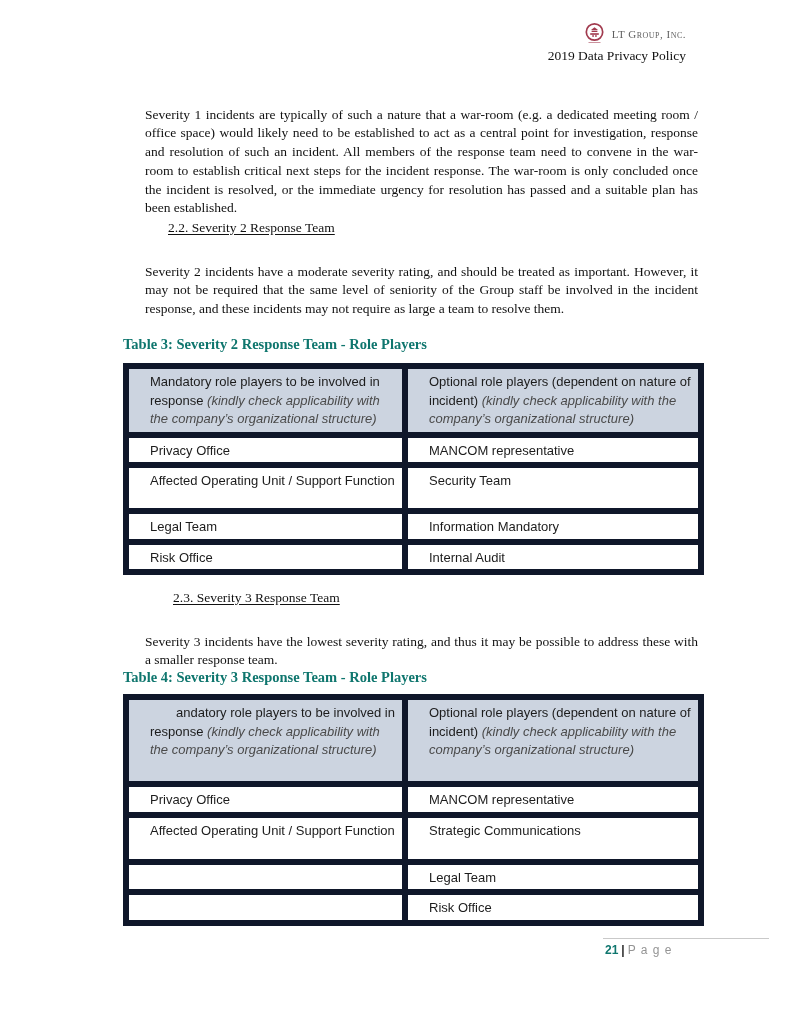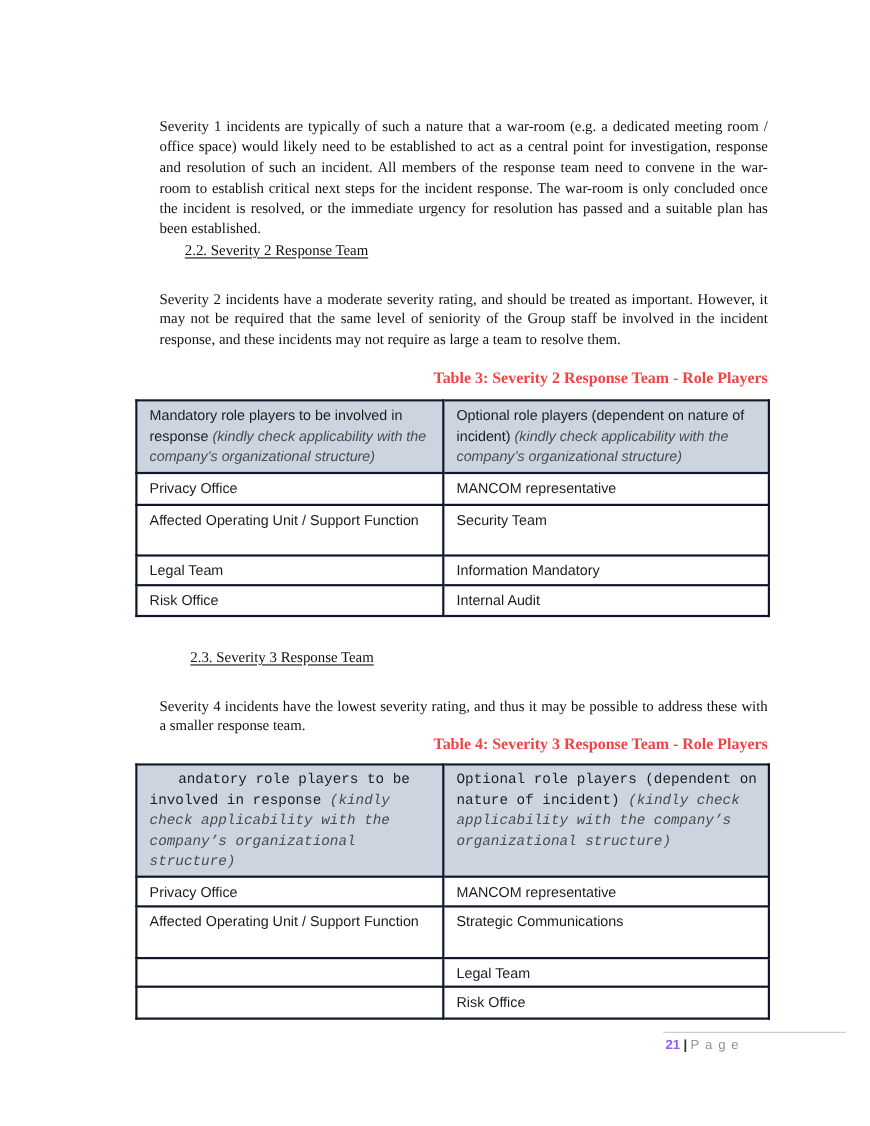--- a/index.html
+++ b/index.html
@@ -30,62 +30,77 @@
   .p1{top:92px;}
   .p22{top:249px;}
   .p23{top:619px;}
   .sec-heading{
     position:absolute;font-size:13.5px;color:#111;
     text-decoration:underline;text-underline-offset:2px;margin-left:40px;
   }
   .h22{left:128px;top:220px;}
   .h23{left:133px;top:590px;}
   .caption{
-    position:absolute;left:123px;width:575px;text-align:right;
-    font-size:14.5px;font-weight:bold;color:#ef4444;
+    position:absolute;left:123px;width:575px;text-align:left;
+    font-size:14.5px;font-weight:bold;color:#0f766e;
   }
   .cap3{top:336px;}
   .cap4{top:669px;}
   
   .rp-table{
     position:absolute;left:123px;width:575px;
     border-collapse:collapse;table-layout:fixed;
     font-family:"Liberation Sans", sans-serif;
     font-size:13px;color:#1c1c1c;
   }
   .t3{top:363px;}
   .t4{top:694px;}
   .rp-table td,.rp-table th{
-    border:2px solid #0f172a;
-    padding:4px 7px 3px 11px;
+    border:6px solid #0f172a;
+    padding:4px 7px 3px 21px;
     vertical-align:top;text-align:left;font-weight:normal;
     line-height:17.5px;overflow:hidden;
   }
   .rp-table th{background:#ccd4e0;line-height:18.5px;}
   .note{font-style:italic;color:#4a4a4a;}
   .indent-first{display:block;text-indent:26px;}
   .t3 .hrow{height:66px;}
   .t3 .r0{height:29px;} .t3 .r1{height:46px;} .t3 .r2{height:27px;} .t3 .r3{height:28px;}
-  .t4 .hrow{height:87px;font-family:Liberation Mono, monospace;}
+  .t4 .hrow{height:87px;}
   .t4 .r0{height:27px;} .t4 .r1{height:47px;} .t4 .r2{height:26px;} .t4 .r3{height:29px;}
   
   .footer-rule{position:absolute;left:603px;top:938px;width:166px;height:1px;background:#c9c9c9;}
   .footer{
     position:absolute;left:605px;top:943px;
     font-family:"Liberation Sans", sans-serif;font-size:12px;
   }
-  .pg-num{font-weight:bold;color:#8b5cf6;}
+  .pg-num{font-weight:bold;color:#0f766e;}
   .pg-sep{font-weight:bold;color:#2b2b2b;padding:0 3px;}
   .pg-word{color:#949494;letter-spacing:1px;}
 </style>
 </head>
 <body>
 
 <div class="page">
 
+  <div class="hdr">
+    <div class="hdr-row">
+      <svg class="logo" viewBox="0 0 23 23">
+        <circle cx="11.5" cy="10" r="8.2" fill="#ffffff" stroke="#a13a4e" stroke-width="1.7"></circle>
+        <rect x="7.2" y="11.2" width="8.6" height="1.6" fill="#a13a4e"></rect>
+        <rect x="8.6" y="8.6" width="5.8" height="1.4" fill="#a13a4e"></rect>
+        <path d="M8 8 L11.5 5.2 L15 8 Z" fill="#a13a4e"></path>
+        <rect x="9.4" y="12.8" width="1.3" height="2.2" fill="#a13a4e"></rect>
+        <rect x="12.3" y="12.8" width="1.3" height="2.2" fill="#a13a4e"></rect>
+        <rect x="5.5" y="20" width="12" height="1" fill="#a13a4e" opacity="0.55"></rect>
+      </svg>
+      <span class="company">LT Group, Inc.</span>
+    </div>
+    <div class="doc-title">2019 Data Privacy Policy</div>
+  </div>
 
   <p class="para p1">Severity 1 incidents are typically of such a nature that a war-room (e.g. a dedicated meeting room / office space) would likely need to be established to act as a central point for investigation, response and resolution of such an incident. All members of the response team need to convene in the war-room to establish critical next steps for the incident response. The war-room is only concluded once the incident is resolved, or the immediate urgency for resolution has passed and a suitable plan has been established.</p>
 
   <div class="sec-heading h22">2.2. Severity 2 Response Team</div>
   <p class="para p22">Severity 2 incidents have a moderate severity rating, and should be treated as important. However, it may not be required that the same level of seniority of the Group staff be involved in the incident response, and these incidents may not require as large a team to resolve them.</p>
 
   <div class="caption cap3">Table 3: Severity 2 Response Team - Role Players</div>
 
   <table class="rp-table t3">
     <colgroup>
@@ -116,21 +131,21 @@
       <td>Information Mandatory</td>
     </tr>
     <tr class="r3">
       <td>Risk Office</td>
       <td>Internal Audit</td>
     </tr>
   </tbody>
     </table>
 
   <div class="sec-heading h23">2.3. Severity 3 Response Team</div>
-  <p class="para p23">Severity 4 incidents have the lowest severity rating, and thus it may be possible to address these with a smaller response team.</p>
+  <p class="para p23">Severity 3 incidents have the lowest severity rating, and thus it may be possible to address these with a smaller response team.</p>
 
   <div class="caption cap4">Table 4: Severity 3 Response Team - Role Players</div>
 
   <table class="rp-table t4">
     <colgroup>
         <col style="width:279px">
         <col style="width:296px">
       </colgroup>
     <tbody>
         <tr class="hrow">

